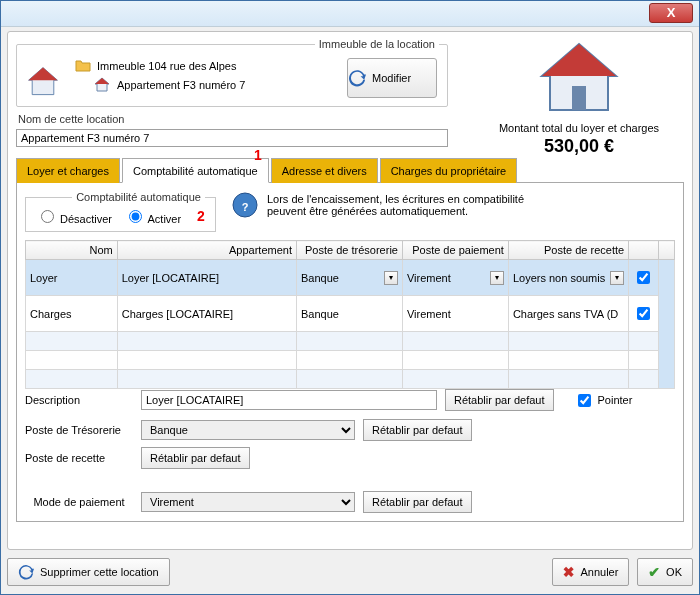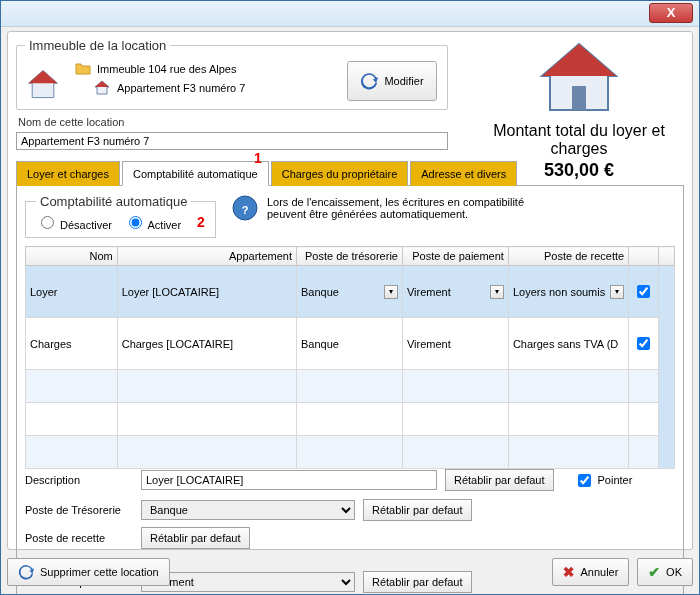--- a/index.html
+++ b/index.html
@@ -2,52 +2,52 @@
 <html><head>
 <meta charset="utf-8">
 <style>
   * { box-sizing: border-box; font-family: "Segoe UI", Tahoma, sans-serif; font-size: 11px; }
   body { margin: 0; width: 700px; height: 595px; background: #f0f0f0; border: 1px solid #3b6ea5; position: relative; }
   .titlebar { height: 26px; background: linear-gradient(#e8f3fb,#d7e8f7); border-bottom: 1px solid #c0ced8; position: relative; }
   .close-btn { position: absolute; right: 6px; top: 2px; width: 44px; height: 20px; background: linear-gradient(#e07a78,#c83b37); border: 1px solid #8b2b27; border-radius: 3px; color: #fff; text-align: center; line-height: 18px; font-weight: bold; font-size: 13px; cursor: pointer; }
   .dialog-body { position: absolute; top: 30px; left: 6px; right: 6px; bottom: 44px; background: #fff; border: 1px solid #c0c0c0; border-radius: 3px; padding: 6px 8px 8px 8px; }
 
   fieldset.location { border: 1px solid #c8c8c8; border-radius: 2px; padding: 6px 8px 10px 8px; margin: 0 0 6px 0; width: 432px; position: relative; }
-  fieldset legend { font-size: 13px; color: #333; padding: 0 4px; }
+  fieldset legend { font-size: 11px; color: #333; padding: 0 4px; text-align: right; }
   .loc-row { display: flex; align-items: center; gap: 6px; margin: 2px 0; }
   .house-icon { width: 36px; height: 36px; }
   .folder-icon { width: 16px; height: 16px; margin-left: 44px; }
   .small-house { width: 18px; height: 18px; margin-left: 64px; }
-  .modify-btn { position: absolute; right: 10px; top: 50%; transform: translateY(-50%); width: 90px; height: 40px; background: linear-gradient(#fdfdfd,#e8e8e8); border: 1px solid #a9a9a9; border-radius: 3px; display: flex; align-items: center; justify-content: center; gap: 6px; cursor: pointer; }
+  .modify-btn { position: absolute; right: 10px; top: 50%; transform: translateY(-50%); width: 90px; height: 40px; background: linear-gradient(#fdfdfd,#e8e8e8); border: 1px solid #a9a9a9; border-radius: 3px; display: flex; align-items: center; justify-content: flex-start; gap: 6px; cursor: pointer; }
   .refresh-icon { width: 18px; height: 18px; }
 
   .right-block { position: absolute; top: 6px; right: 8px; width: 210px; text-align: center; }
   .big-house { width: 90px; height: 80px; margin: 0 auto; }
-  .total-label { font-size: 16px; margin-top: 2px; text-align: center; }
+  .total-label { font-size: 11px; margin-top: 2px; text-align: center; }
   .total-amount { font-size: 18px; font-weight: bold; margin-top: 2px; }
 
   .name-label { margin: 2px 0 4px 2px; color: #333; }
   .name-input { width: 432px; padding: 2px 4px; border: 1px solid #a0a0a0; }
 
   .tabs { margin-top: 10px; display: flex; border-bottom: 1px solid #a9a9a9; }
   .tab { padding: 6px 10px 5px; border: 1px solid #a9a9a9; border-bottom: none; background: #eab308; margin-right: 2px; cursor: pointer; position: relative; top: 1px; }
   .tab.active { background: #fff; border-bottom: 1px solid #fff; }
   .annot1 { position: absolute; top: -12px; right: 6px; color: #e00; font-weight: bold; font-size: 14px; }
 
   .tab-panel { border: 1px solid #a9a9a9; border-top: none; padding: 8px; }
 
   fieldset.auto { display: inline-block; border: 1px solid #c8c8c8; padding: 4px 10px 6px; margin: 0; vertical-align: top; }
   .radio-row { display: flex; align-items: center; gap: 12px; }
   .annot2 { color: #e00; font-weight: bold; font-size: 14px; margin-left: 4px; }
   .help-row { display: inline-flex; align-items: center; gap: 8px; margin-left: 12px; width: 318px; vertical-align: top; }
   .help-icon { width: 28px; height: 28px; flex: 0 0 28px; }
 
   table.grid { width: 100%; border-collapse: collapse; margin-top: 8px; }
   table.grid th { background: linear-gradient(#fdfdfd,#ececec); border: 1px solid #c8c8c8; padding: 3px 4px; text-align: right; font-weight: normal; }
-  table.grid td { border: 1px solid #d8d8d8; padding: 16px 4px; height: 19px; }
+  table.grid td { border: 1px solid #d8d8d8; padding: 8px 4px; height: 19px; }
   tr.selected td { background: #cfe3f6; }
   tr.alt td { background: #eef4fb; }
   .cell-combo { display: flex; justify-content: space-between; align-items: center; }
   .dd-btn { width: 14px; height: 14px; background: linear-gradient(#fdfdfd,#e4e4e4); border: 1px solid #999; font-size: 8px; text-align: center; line-height: 12px; cursor: pointer; }
   .scroll-col { width: 16px; background: #f0f0f0; }
 
   .form-row { display: flex; align-items: center; gap: 8px; }
   .form-row label { width: 108px; text-align: left; }
   .form-row .wide-label { width: 108px; }
   .form-row input[type=text], .form-row select { border: 1px solid #a0a0a0; padding: 2px 4px; height: 20px; }
@@ -110,22 +110,22 @@
 
   <div class="name-label">Nom de cette location</div>
   <input type="text" class="name-input" value="Appartement F3 numéro 7" style="">
 
   <div class="tabs">
     <div class="tab">Loyer et charges</div>
     <div class="tab active" style="position:relative">
       <span>Comptabilité automatique</span>
       <span class="annot1">1</span>
     </div>
+    <div class="tab">Adresse et divers</div>
     <div class="tab">Charges du propriétaire</div>
-    <div class="tab">Adresse et divers</div>
   </div>
 
   <div class="tab-panel">
 
     <fieldset class="auto">
       <legend>Comptabilité automatique</legend>
       <div class="radio-row">
         <label><input type="radio" name="auto" style=""> <span>Désactiver</span></label>
         <label><input type="radio" name="auto" checked="" style=""> <span>Activer</span></label>
         <span class="annot2">2</span>

